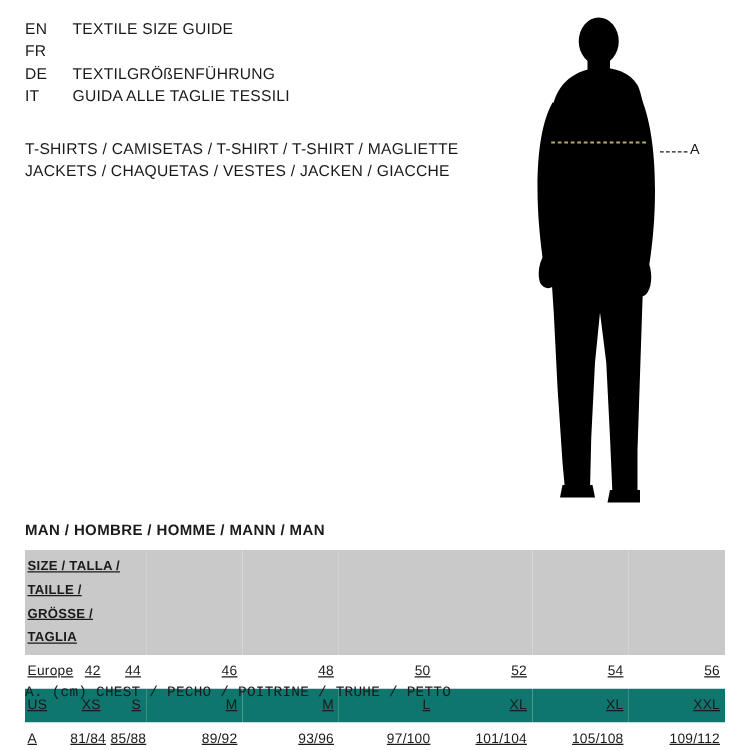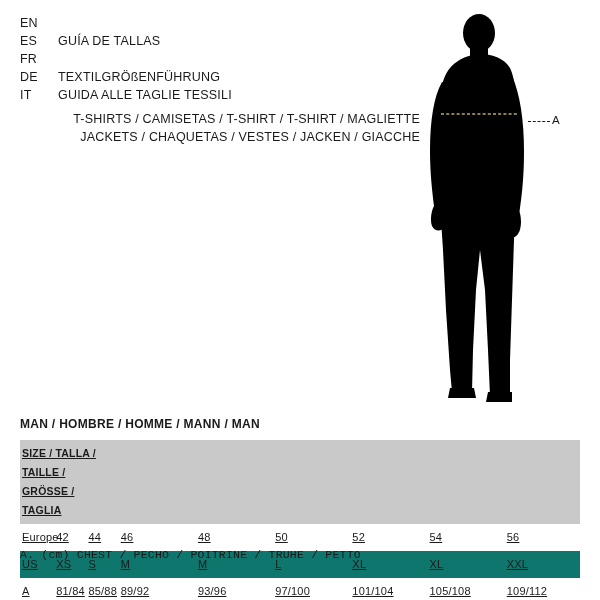--- a/index.html
+++ b/index.html
@@ -44,21 +44,20 @@
     letter-spacing: 0.2px;
     color: #1a1a1a;
   }
 
   
   .garment-block {
     position: absolute;
     left: 20px;
     top: 110px;
     width: 400px;
-    text-align: right;
   }
   .garment-line {
     font-size: 12.5px;
     letter-spacing: 0.2px;
     line-height: 18px;
     color: #1a1a1a;
   }
 
   
   .figure-wrap {
@@ -126,45 +125,42 @@
   }
   .size-table tr.plain td {
     background: #ffffff;
   }
   .col-label {
     width: 88px;
     padding-left: 2px !important;
   }
   .cell {
     width: 67px;
-    text-align: left;
+    text-align: right;
   }
 
   .footnote {
     position: absolute;
     left: 20px;
     top: 548px;
     font-size: 11.5px;
     letter-spacing: 0.2px;
     color: #1a1a1a;
     font-family: Liberation Mono, monospace;
   }
 </style>
 </head>
 <body>
 
 <div class="page">
 
   <div class="lang-block">
     <div class="lang-row">
       <div class="lang-code">EN</div>
-    </div>
-    <div class="lang-row">
-      <div class="lang-code">ES</div>
-      <div class="lang-text">GUÍA DE TALLAS</div>
+      <div class="lang-text">TEXTILE SIZE GUIDE</div>
     </div>
     <div class="lang-row">
       <div class="lang-code">FR</div>
     </div>
     <div class="lang-row">
       <div class="lang-code">DE</div>
       <div class="lang-text">TEXTILGRÖßENFÜHRUNG</div>
     </div>
     <div class="lang-row">
       <div class="lang-code">IT</div>

